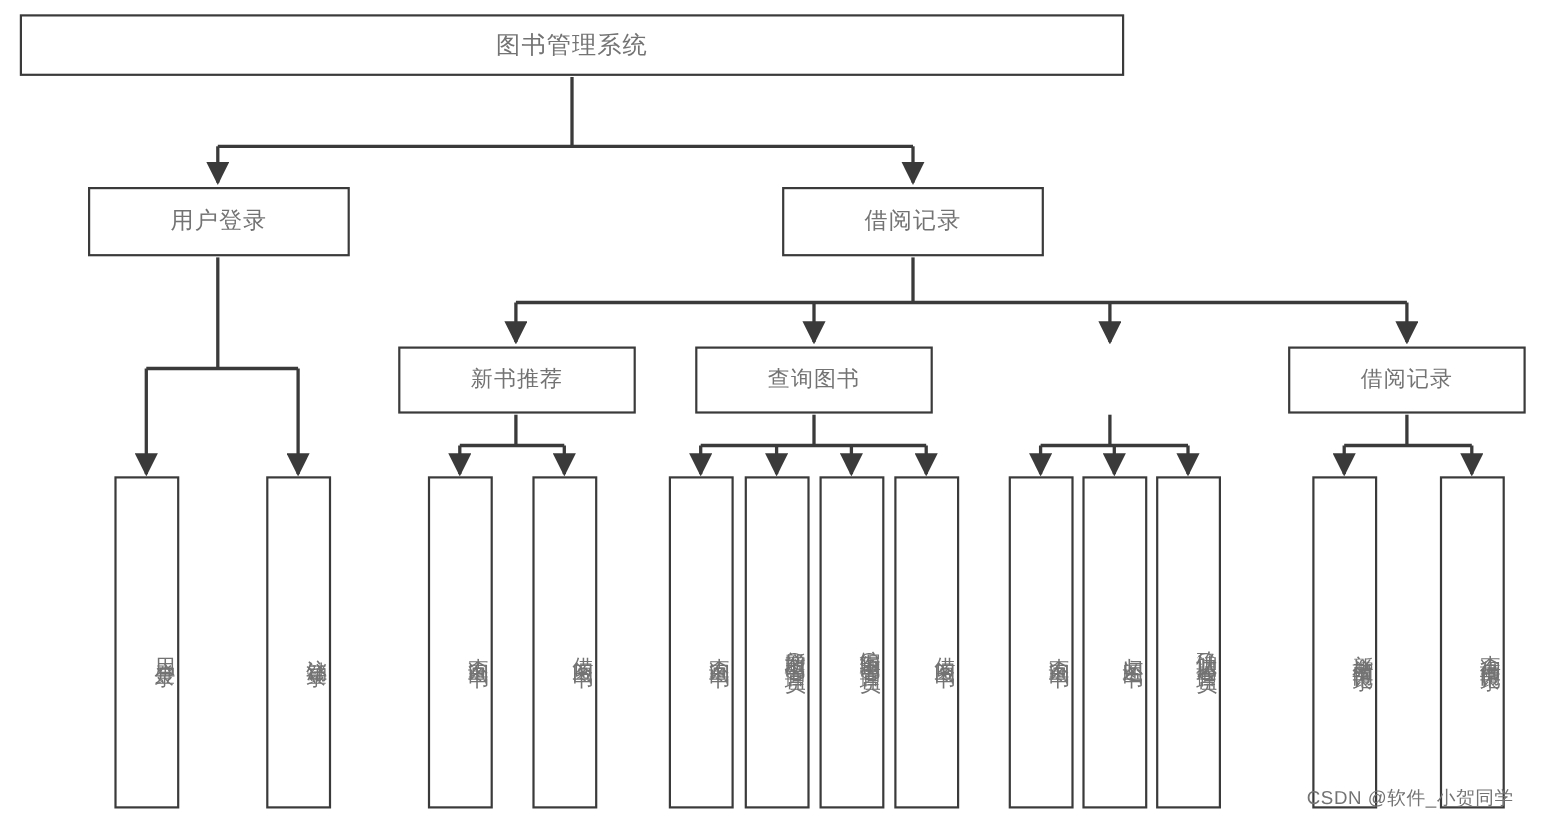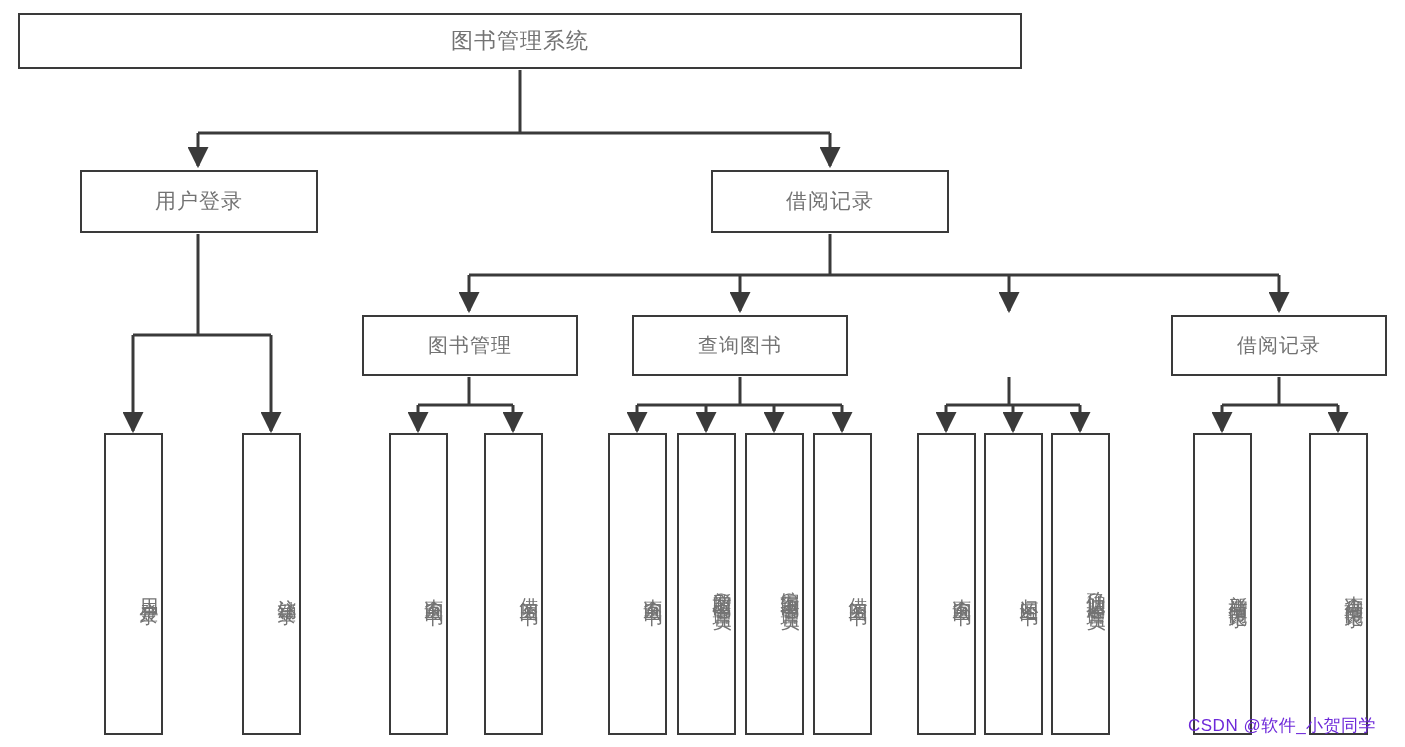--- a/index.html
+++ b/index.html
@@ -56,21 +56,21 @@
     writing-mode: vertical-rl;
     text-orientation: upright;
     white-space: nowrap;
     display: block;
   }
   .watermark {
     position: absolute;
     left: 1188px;
     top: 714px;
     font-size: 17px;
-    color: #6d28d9;
+    color: #737373;
     letter-spacing: 0.5px;
     white-space: nowrap;
     z-index: 3;
     font-family: "Liberation Sans", "DejaVu Sans", sans-serif;
   }
 </style>
 </head>
 <body>
 
 <div id="diagram-root">
@@ -130,21 +130,21 @@
   </div>
 
   <div class="node level2" style="left:80px; top:170px; width:238px; height:63px;">
     <span>用户登录</span>
   </div>
   <div class="node level2" style="left:711px; top:170px; width:238px; height:63px;">
     <span>借阅记录</span>
   </div>
 
   <div class="node level3" style="left:362px; top:315px; width:216px; height:61px;">
-    <span>图书管理</span>
+    <span>新书推荐</span>
   </div>
   <div class="node level3" style="left:632px; top:315px; width:216px; height:61px;">
     <span>查询图书</span>
   </div>
   <div class="node level3" style="left:1171px; top:315px; width:216px; height:61px;">
     <span>借阅记录</span>
   </div>
 
   <div class="node leaf" style="left:104px; top:433px; width:59px; height:302px;">
     <span class="vtext">用户登录</span>

